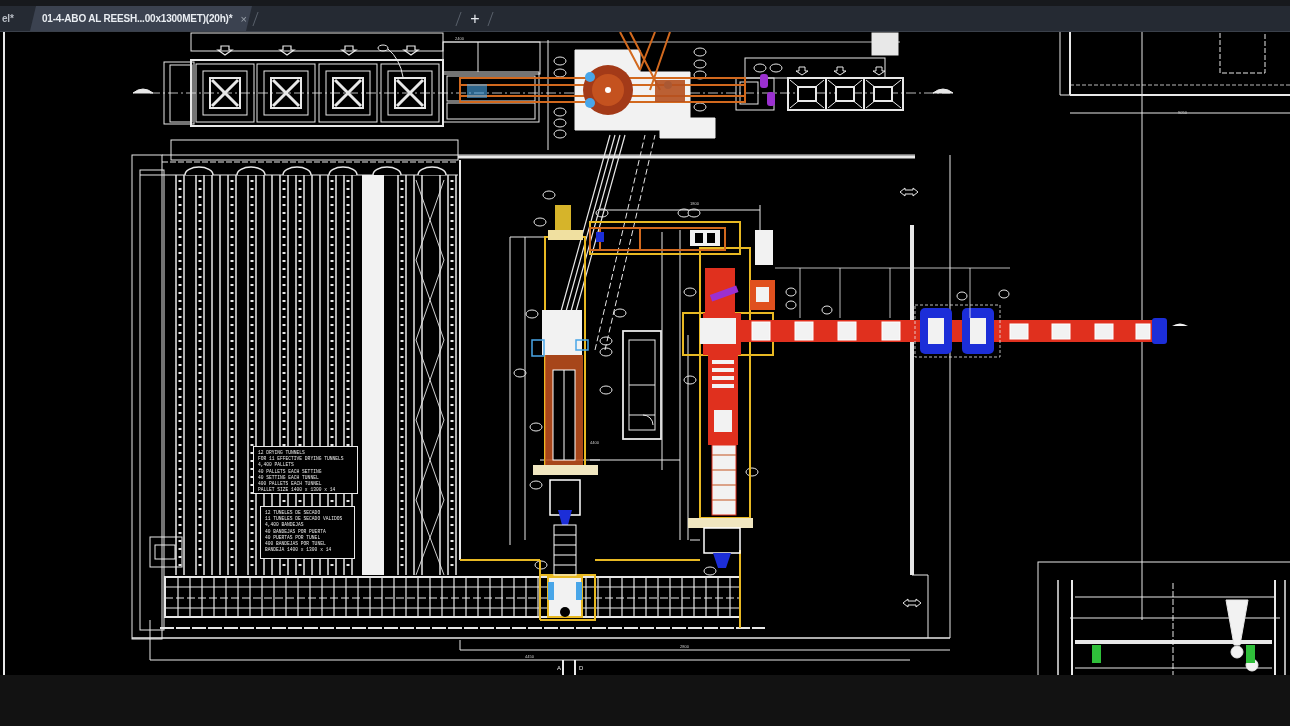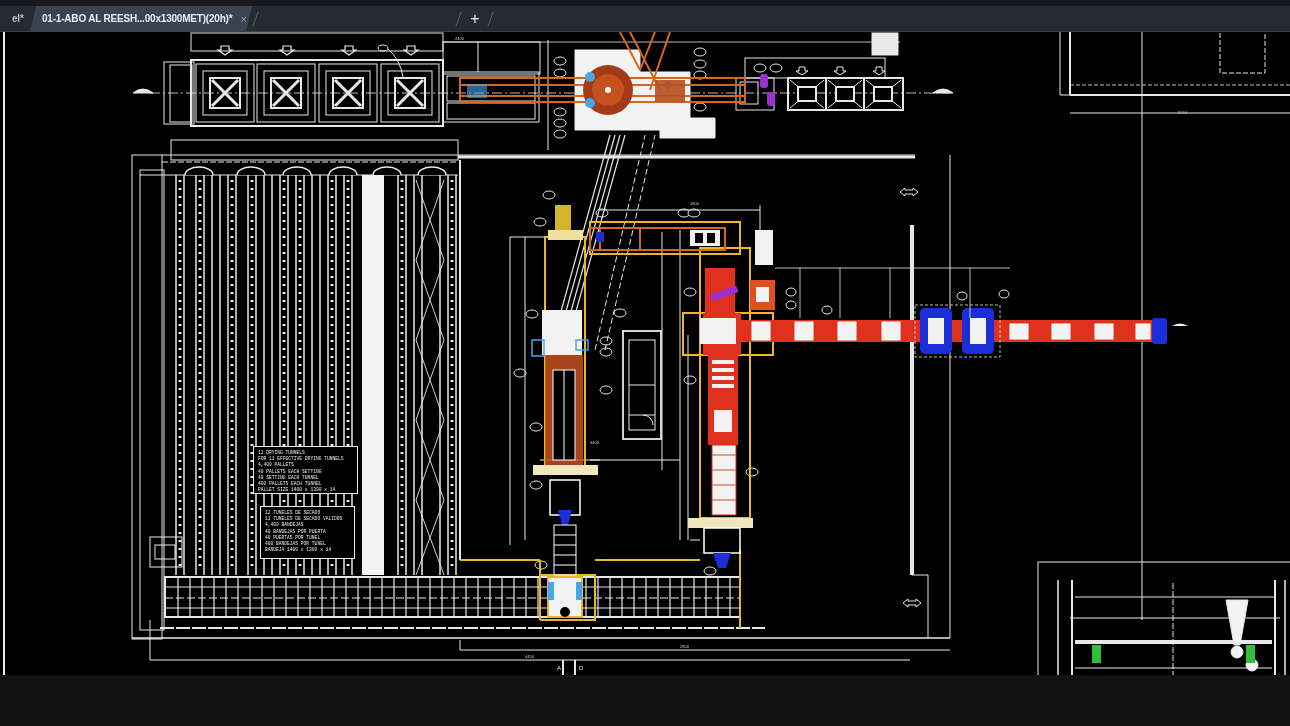--- a/index.html
+++ b/index.html
@@ -1,41 +1,41 @@
 <!DOCTYPE html>
 <html><head>
 <meta charset="utf-8">
 <style>
   html,body{margin:0;padding:0;background:#121212;}
   body{width:1290px;height:726px;position:relative;overflow:hidden;font-family:"Liberation Sans",sans-serif;}
   .topstrip{position:absolute;left:0;top:0;width:1290px;height:6px;background:#17191d;}
   .tabbar{position:absolute;left:0;top:6px;width:1290px;height:25px;background:#252a33;border-bottom:1px solid #3a404a;}
   .tab{position:absolute;top:0;height:25px;display:flex;align-items:center;font-size:10px;font-weight:bold;color:#c9ced6;white-space:nowrap;letter-spacing:-0.2px;}
-  .tab.partial{left:0;width:30px;padding-left:12px;color:#b8bdc5;text-align:center;}
+  .tab.partial{left:0;width:30px;padding-left:2px;color:#b8bdc5;text-align:center;}
   .tab.active{left:30px;width:222px;background:#3b4250;clip-path:polygon(6px 0,100% 0,calc(100% - 6px) 100%,0 100%);padding-left:12px;box-sizing:border-box;color:#e9edf2;}
   .tab.inactive{left:258px;width:195px;padding-left:4px;color:#aab0b9;font-weight:normal;}
   .tab .close{margin-left:8px;color:#9aa1ab;font-weight:normal;font-size:11px;cursor:pointer;}
   .sep{position:absolute;top:6px;height:14px;width:1px;background:#5a616c;transform:skewX(-20deg);}
   .addtab{position:absolute;left:466px;top:0;height:25px;width:18px;display:flex;align-items:center;justify-content:center;color:#e6e9ee;font-size:16px;cursor:pointer;}
   .canvas{position:absolute;left:0;top:32px;width:1290px;height:643px;background:#000;overflow:hidden;}
   .bottomband{position:absolute;left:0;top:675px;width:1290px;height:51px;background:#121212;}
   .note{position:absolute;background:#000;border:1px solid #e8e8e8;color:#e8e8e8;font-family:"Liberation Mono",monospace;font-size:4.6px;line-height:6.2px;padding:3px 4px;box-sizing:border-box;}
   .note div{white-space:nowrap;}
 </style>
 </head>
 <body>
 
 <div class="topstrip"></div>
 
 <div class="tabbar">
   <div class="tab partial">
       <span>el*</span>
     </div>
   <div class="tab active">
-    <span>01-1-ABO AL REESH...00x1300MET)(20h)*</span>
+    <span>01-4-ABO AL REESH...00x1300MET)(20h)*</span>
     <span class="close">×</span>
   </div>
   <div class="sep" style="left:255px"></div>
   <div class="sep" style="left:458px"></div>
   <div class="addtab">+</div>
   <div class="sep" style="left:490px"></div>
 </div>
 
 <div class="canvas">
   <svg width="1290" height="643" viewBox="0 32 1290 643" xmlns="http://www.w3.org/2000/svg">

